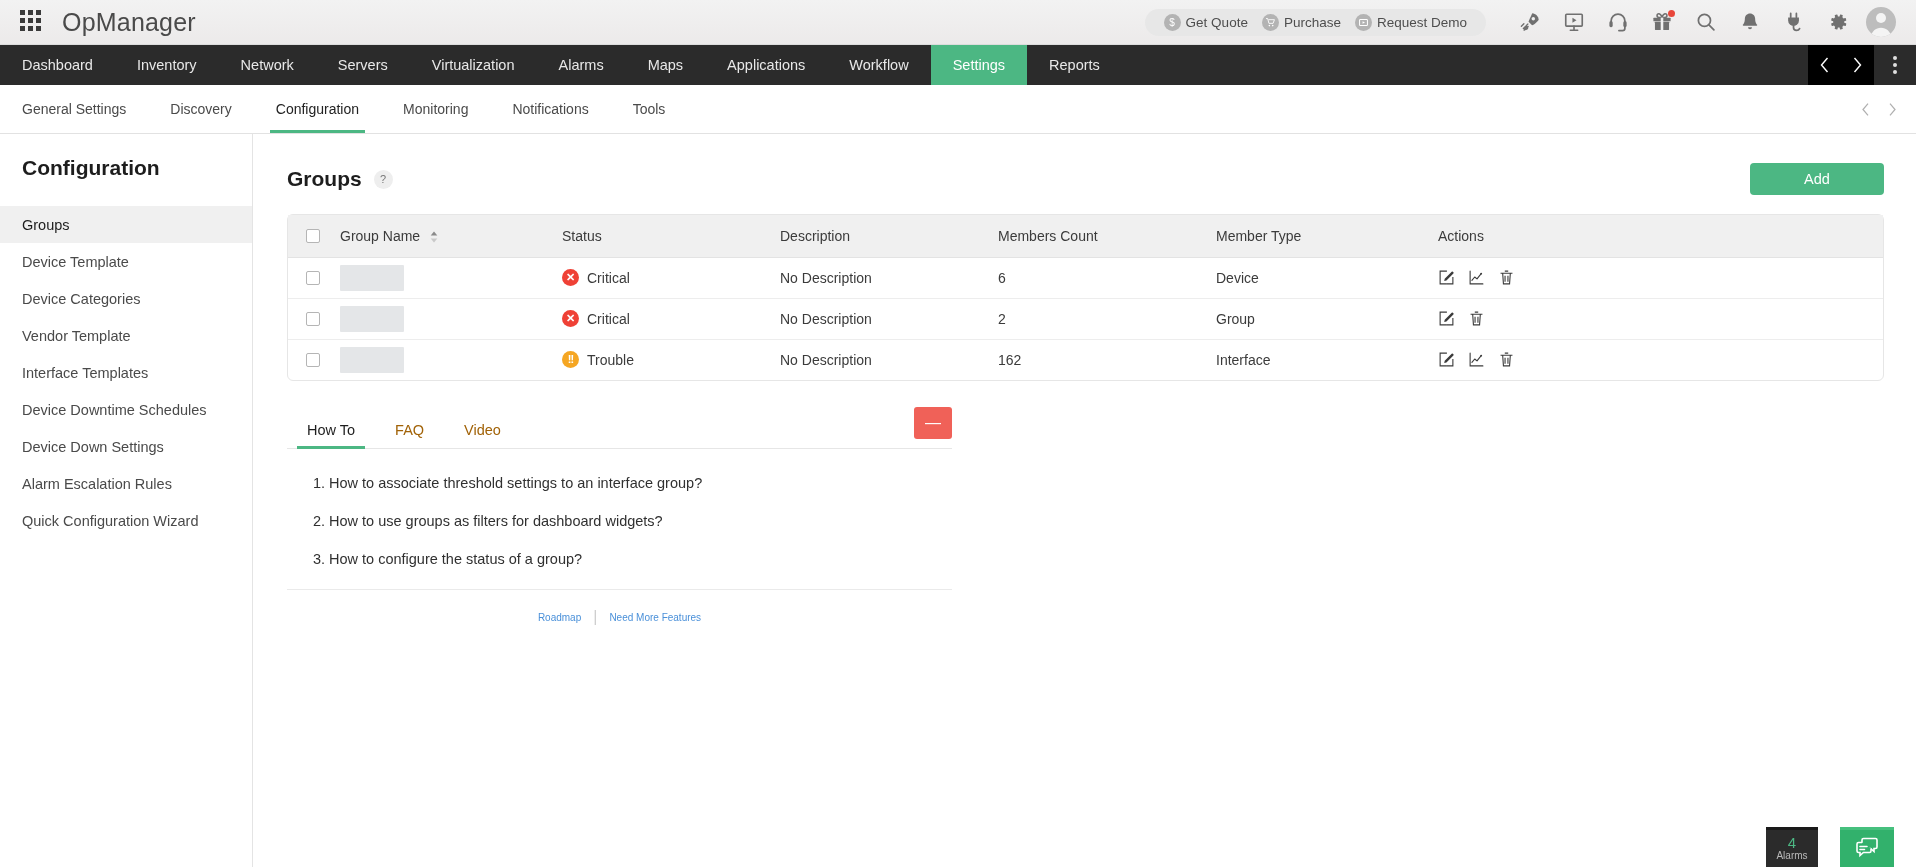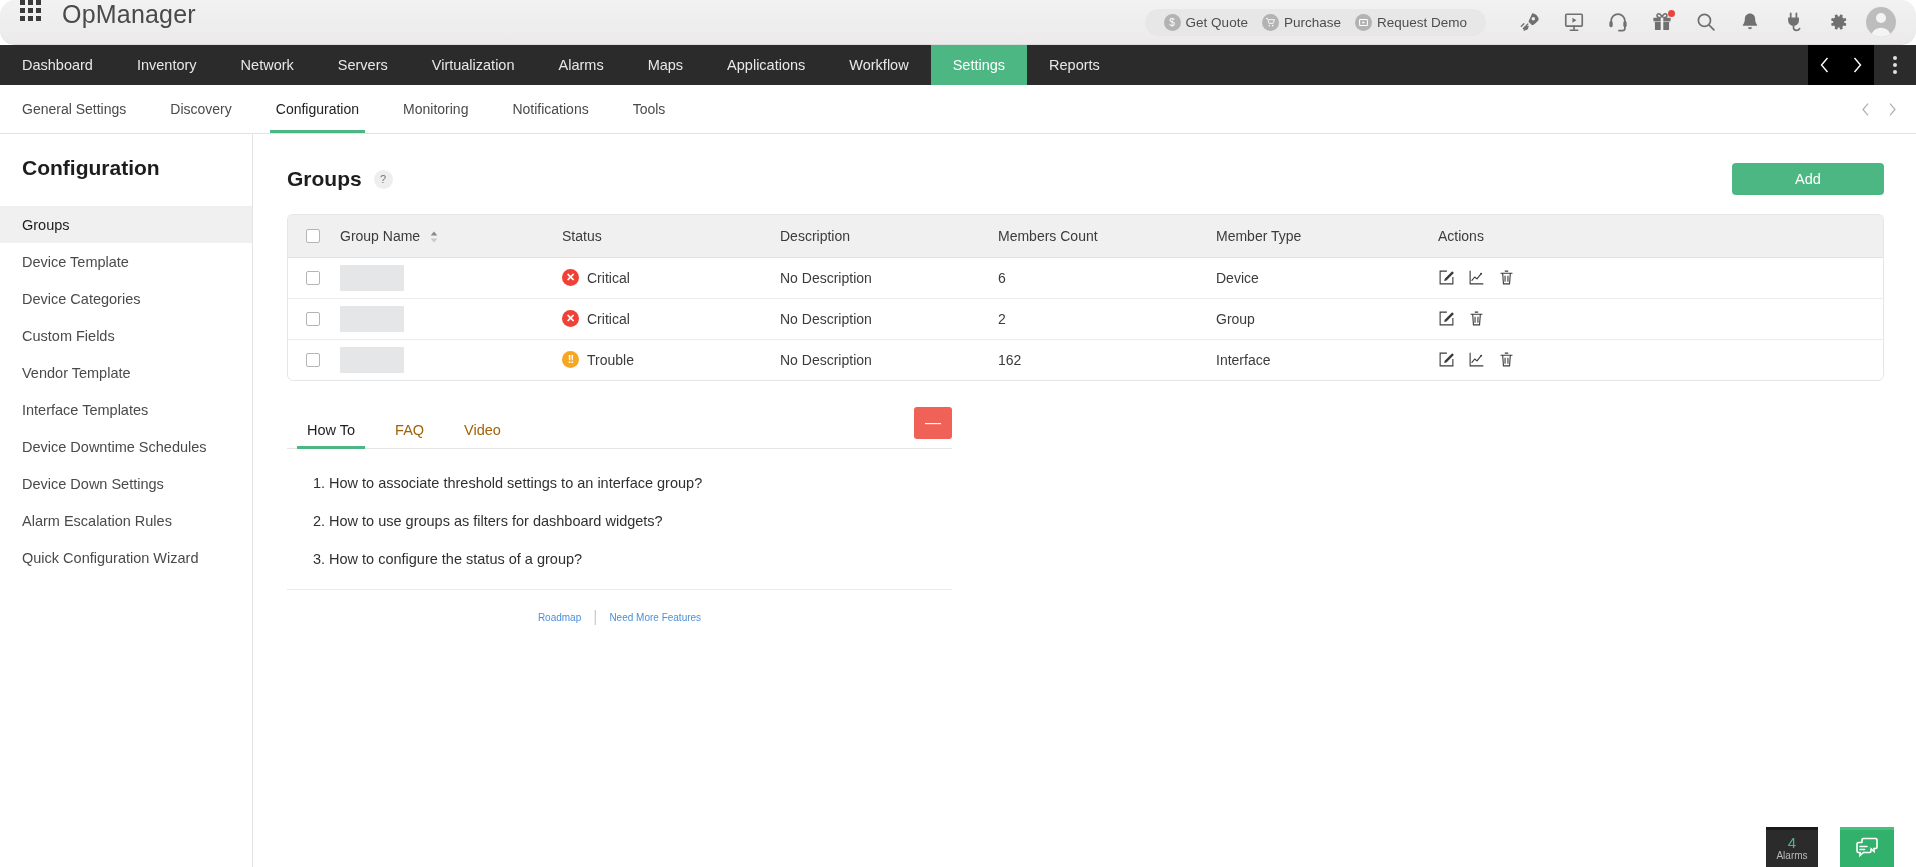--- a/index.html
+++ b/index.html
@@ -10,23 +10,22 @@
     background: #ffffff;
     overflow: hidden;
     -webkit-font-smoothing: antialiased;
   }
 
   
   .topbar {
     height: 45px;
     background: linear-gradient(to bottom, #f2f2f2, #eceaea);
     border-bottom: 1px solid #dcdcdc;
-    display: flex; align-items: flex-start;
+    display: flex; align-items: center;
     position: relative;
-    border-radius: 15px;
   }
   .grid-launcher {
     width: 24px; height: 24px;
     margin-left: 20px; margin-right: 18px;
     display: grid;
     grid-template-columns: repeat(3, 5px);
     grid-template-rows: repeat(3, 5px);
     gap: 3px;
     cursor: pointer;
   }
@@ -155,21 +154,21 @@
     width: 19px; height: 19px; border-radius: 50%;
     background: #eeeeee; color: #777;
     font-size: 11px; margin-left: 12px;
     display: inline-flex; align-items: center; justify-content: center;
     cursor: pointer;
   }
   .btn-add {
     margin-left: auto;
     background: #4cb783; color: #fff;
     border: none; border-radius: 4px;
-    width: 152px; height: 32px;
+    width: 134px; height: 32px;
     font-size: 14.5px; font-family: inherit; cursor: pointer;
   }
 
   
   .tbl-wrap { border: 1px solid #e6e6e6; border-radius: 6px; margin-top: 12px; }
   table.grid { width: 100%; border-collapse: collapse; }
   table.grid th {
     background: #f0f0f0; text-align: left;
     font-size: 14px; color: #3b3b3b; font-weight: normal;
     height: 42px; padding: 0 10px;
@@ -436,21 +435,20 @@
   </div>
 </div>
 
 <div class="layout">
 
   <div class="sidebar">
     <div class="sidebar-title">Configuration</div>
     <div class="sidebar-item active">Groups</div>
     <div class="sidebar-item">Device Template</div>
     <div class="sidebar-item">Device Categories</div>
-    <div class="sidebar-item">Custom Fields</div>
     <div class="sidebar-item">Vendor Template</div>
     <div class="sidebar-item">Interface Templates</div>
     <div class="sidebar-item">Device Downtime Schedules</div>
     <div class="sidebar-item">Device Down Settings</div>
     <div class="sidebar-item">Alarm Escalation Rules</div>
     <div class="sidebar-item">Quick Configuration Wizard</div>
   </div>
 
   <div class="content">
 

